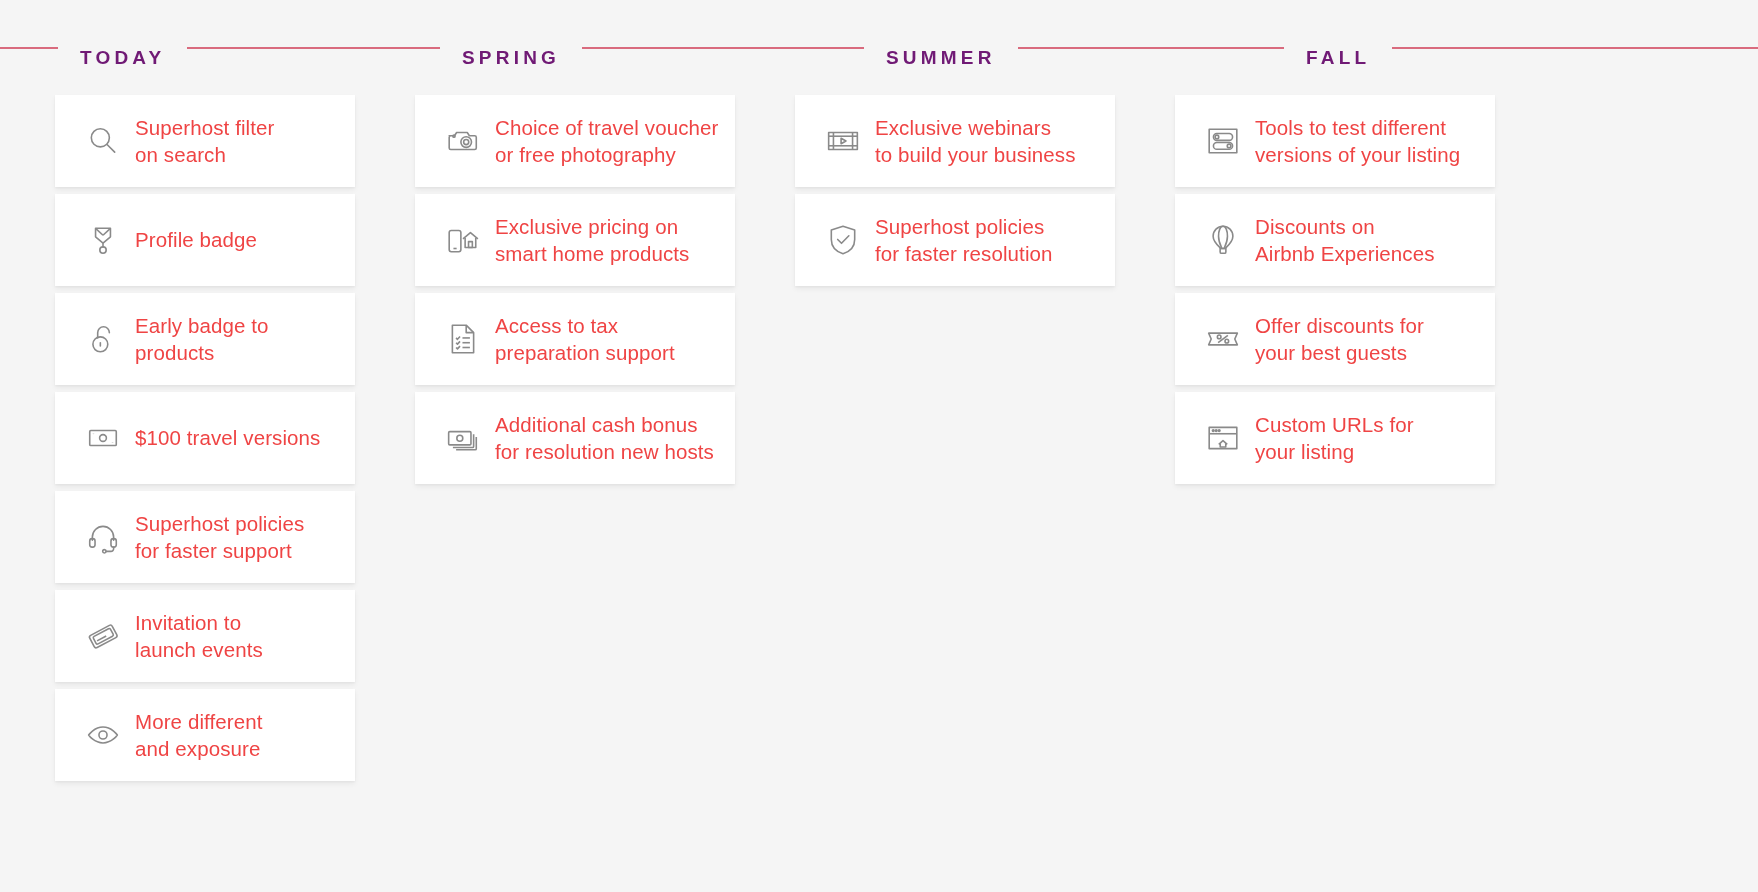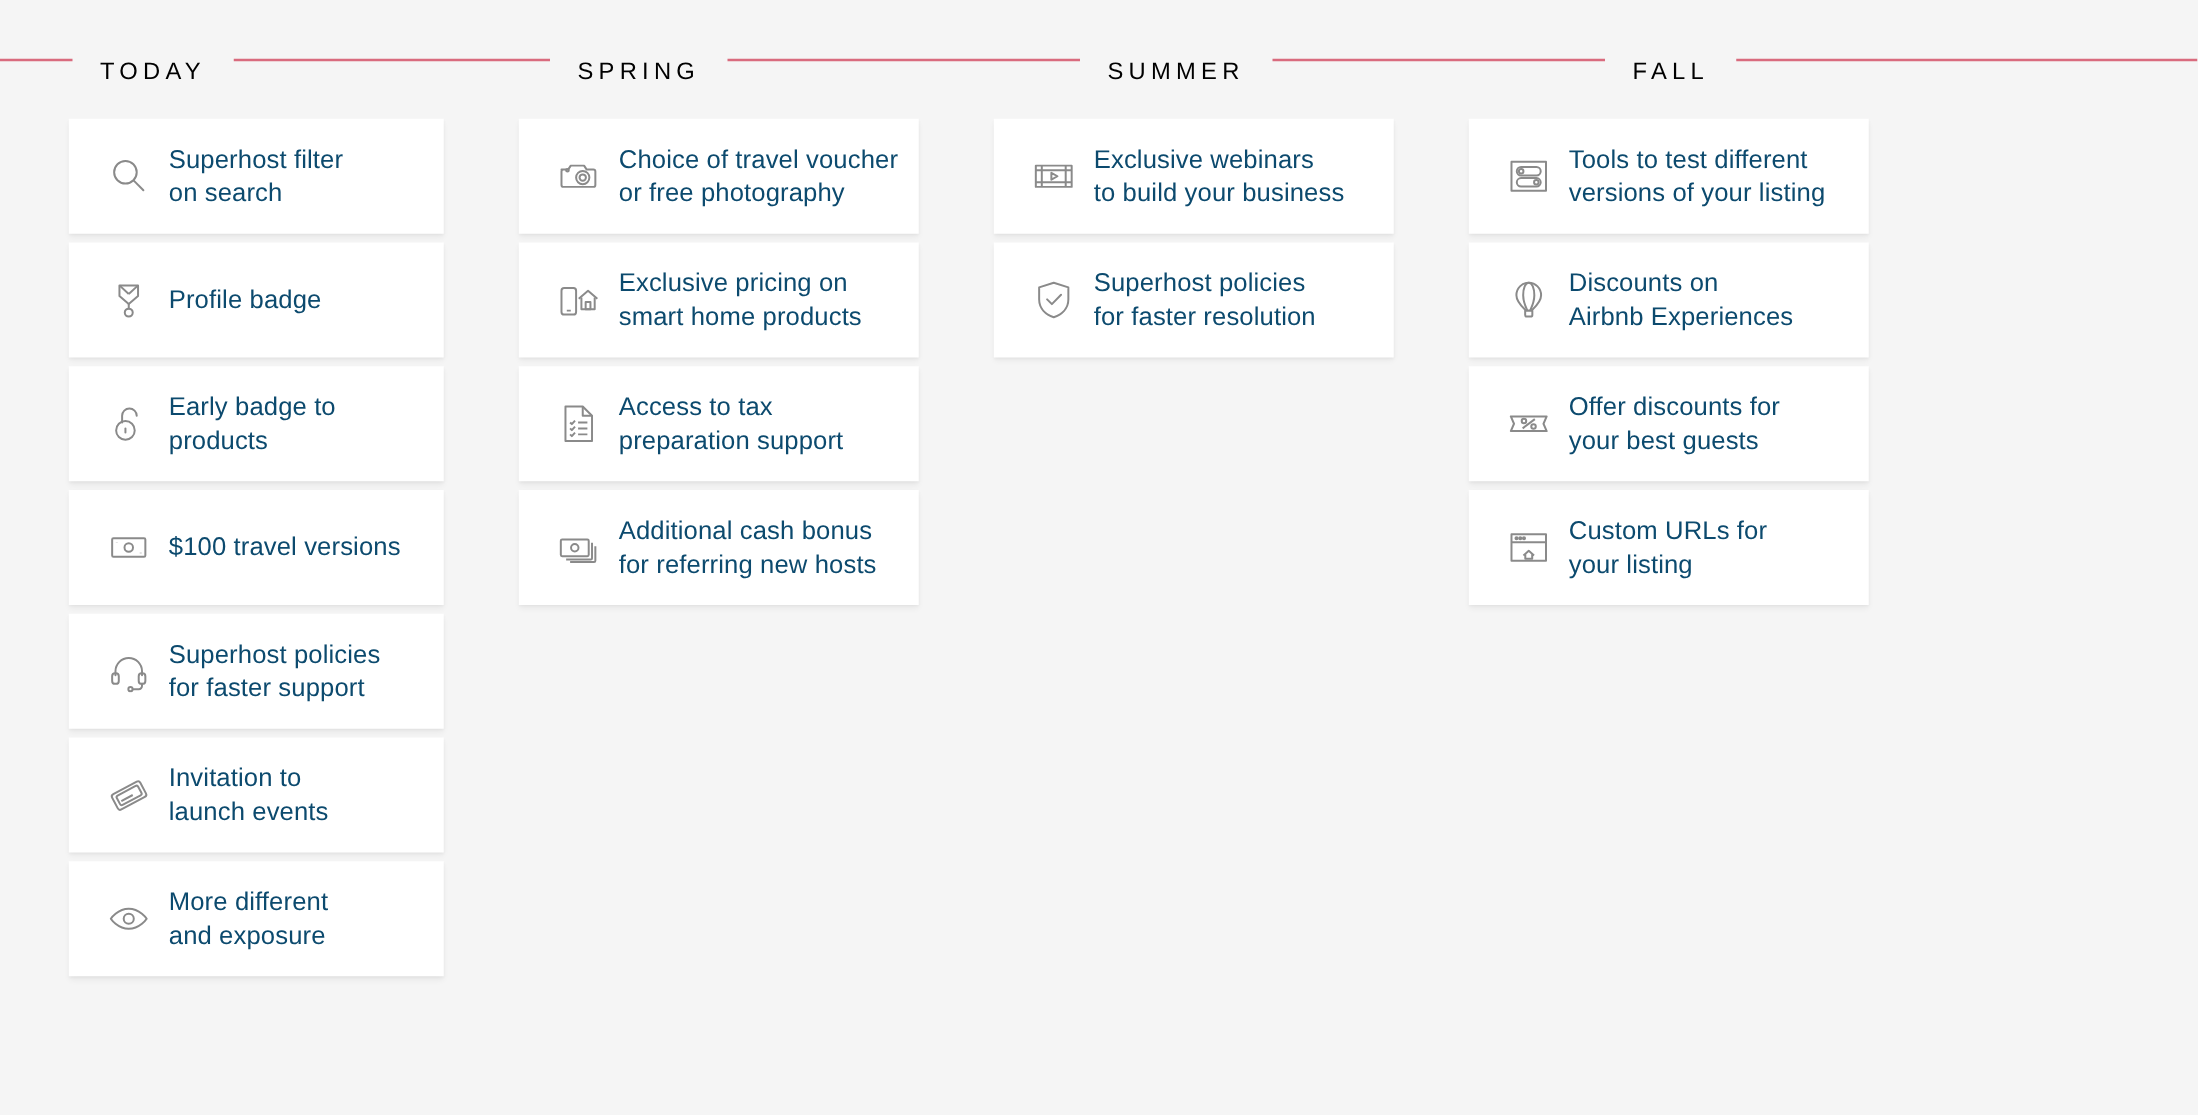--- a/index.html
+++ b/index.html
@@ -34,23 +34,23 @@
   }
 
   .tl-line {
     height: 2px;
     background: #d96b7e;
     flex: 1 1 auto;
     min-width: 10px;
   }
 
   .tl-label {
-    color: #000000;
+    color: #701a75;
     font-size: 19px;
-    font-weight: normal;
+    font-weight: bold;
     letter-spacing: 4.2px;
     white-space: nowrap;
     padding: 0 22px;
     line-height: 1;
     margin-top: 20px;
   }
 
   
   .columns {
     position: absolute;
@@ -92,21 +92,21 @@
 
   .card-icon svg {
     width: 34px;
     height: 34px;
     display: block;
   }
 
   .card-text {
     font-size: 20.5px;
     line-height: 1.32;
-    color: #0c4a6e;
+    color: #ef4444;
     letter-spacing: 0.1px;
     padding-left: 6px;
     white-space: pre-line;
   }
 </style>
 </head>
 <body>
 
 <div class="timeline">
 
@@ -272,21 +272,21 @@
     <div class="card">
       <span class="card-icon">
         <svg viewBox="0 0 32 32" fill="none" stroke="currentColor" stroke-width="1.5" stroke-linejoin="round">
           <rect x="2.5" y="10" width="21" height="12.5" rx="1"></rect>
           <circle cx="13" cy="16.2" r="2.8"></circle>
           <path d="M26 12.5v11.5a1 1 0 0 1-1 1H6.5"></path>
           <path d="M28.5 15v11a1 1 0 0 1-1 1H9.5"></path>
         </svg>
       </span>
       <span class="card-text">Additional cash bonus
-for referring new hosts</span>
+for resolution new hosts</span>
     </div>
 
   </div>
 
   <div class="column c3">
 
 
     <div class="card">
       <span class="card-icon">
         <svg viewBox="0 0 32 32" fill="none" stroke="currentColor" stroke-width="1.5" stroke-linejoin="round">

